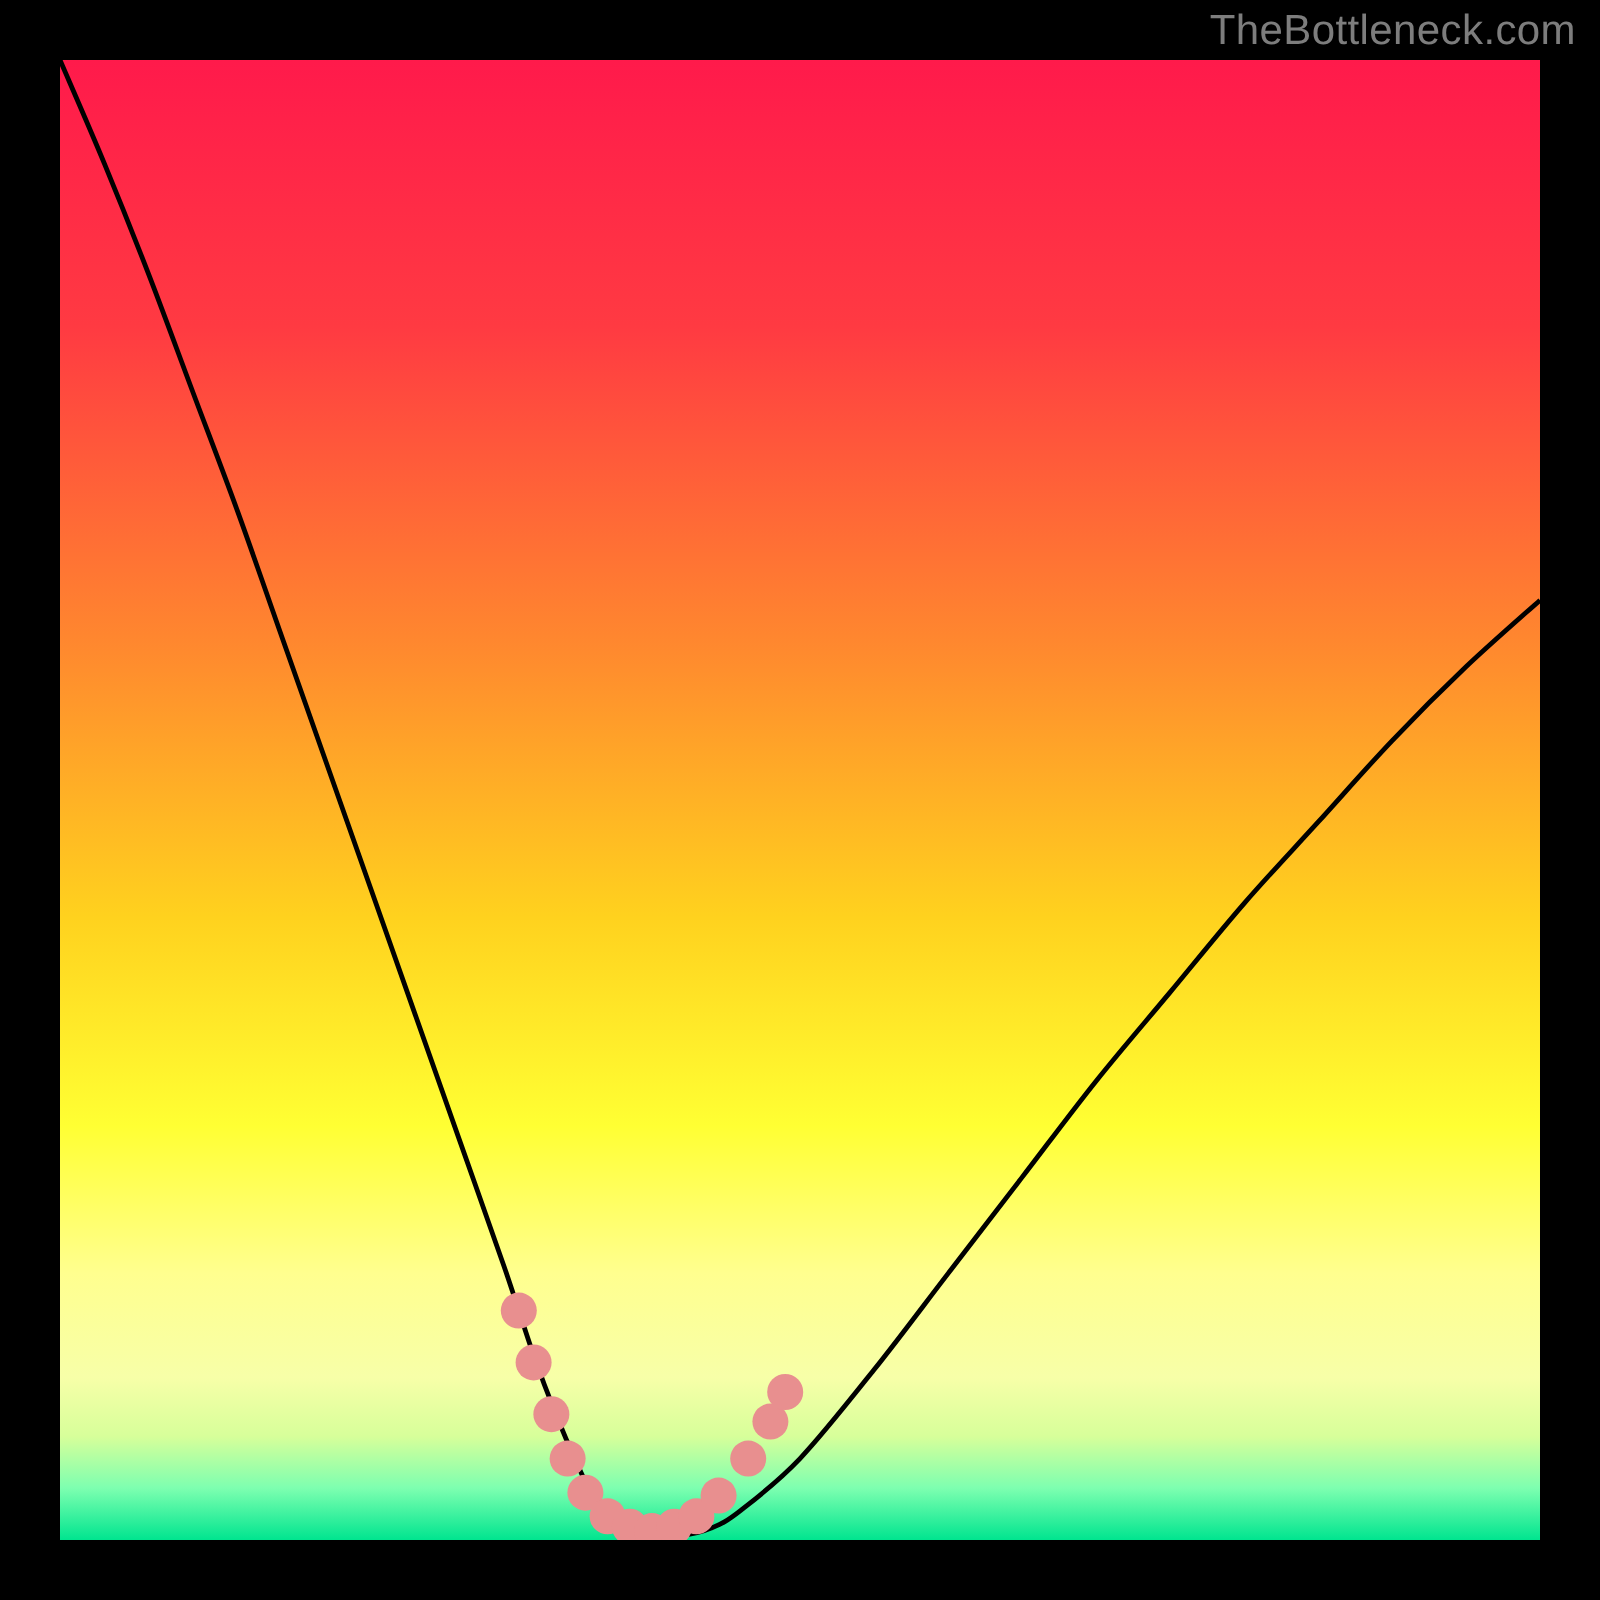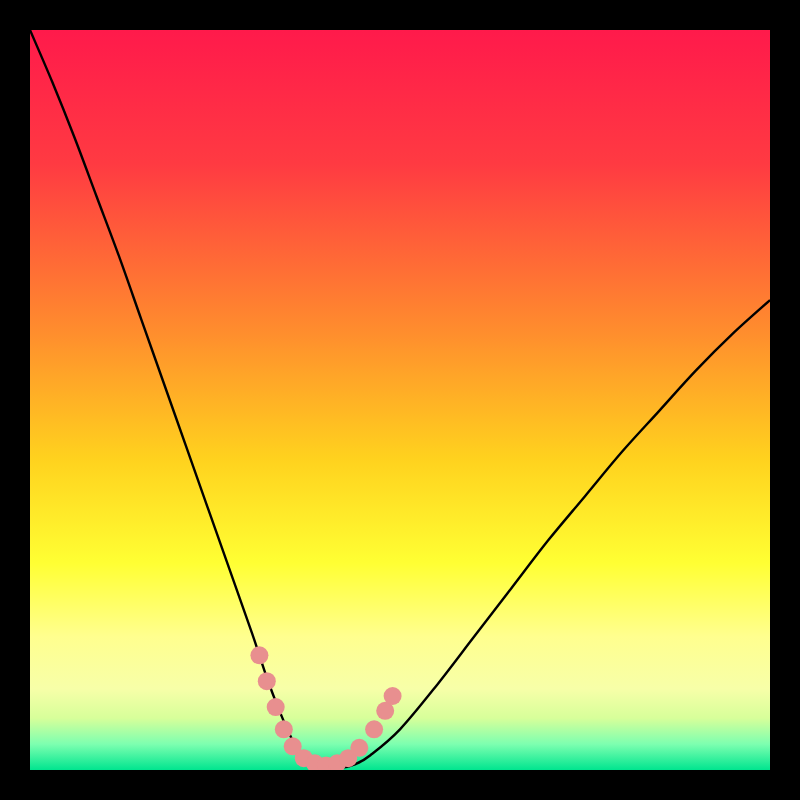--- a/index.html
+++ b/index.html
@@ -38,20 +38,21 @@
   .plot svg {
     display: block;
     width: 740px;
     height: 740px;
   }
 </style>
 </head>
 <body>
 
 <div class="frame">
+  <div class="watermark">TheBottleneck.com</div>
   <div class="plot">
     <svg id="chart-svg" viewBox="0 0 740 740">
       <defs>
         <linearGradient id="bg-grad" x1="0" y1="0" x2="0" y2="1">
             <stop offset="0%" stop-color="#ff1a4b"></stop>
             <stop offset="18%" stop-color="#ff3a42"></stop>
             <stop offset="40%" stop-color="#ff8a2e"></stop>
             <stop offset="57.99999999999999%" stop-color="#ffd21e"></stop>
             <stop offset="72%" stop-color="#ffff33"></stop>
             <stop offset="82%" stop-color="#ffff8f"></stop>

